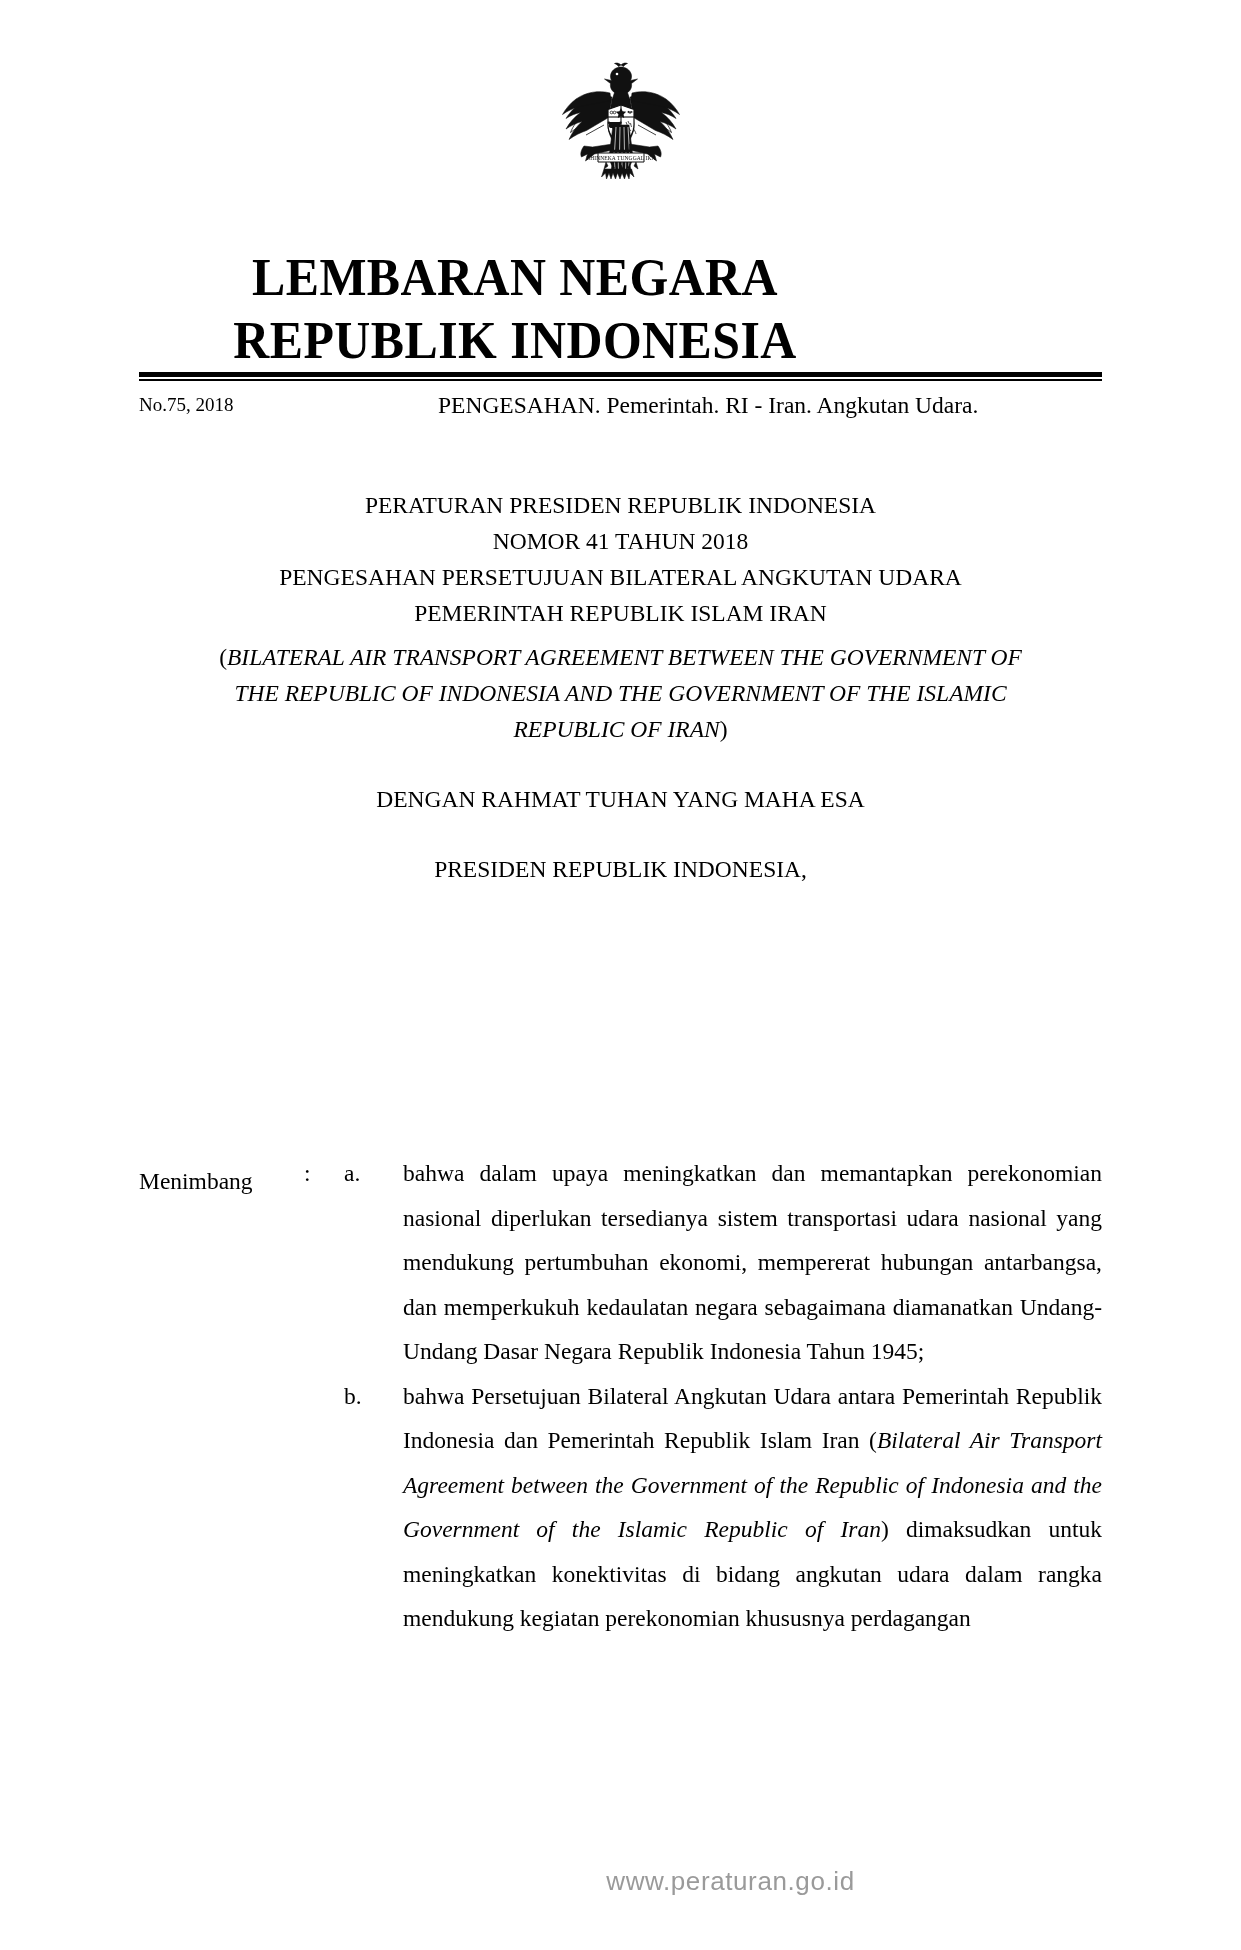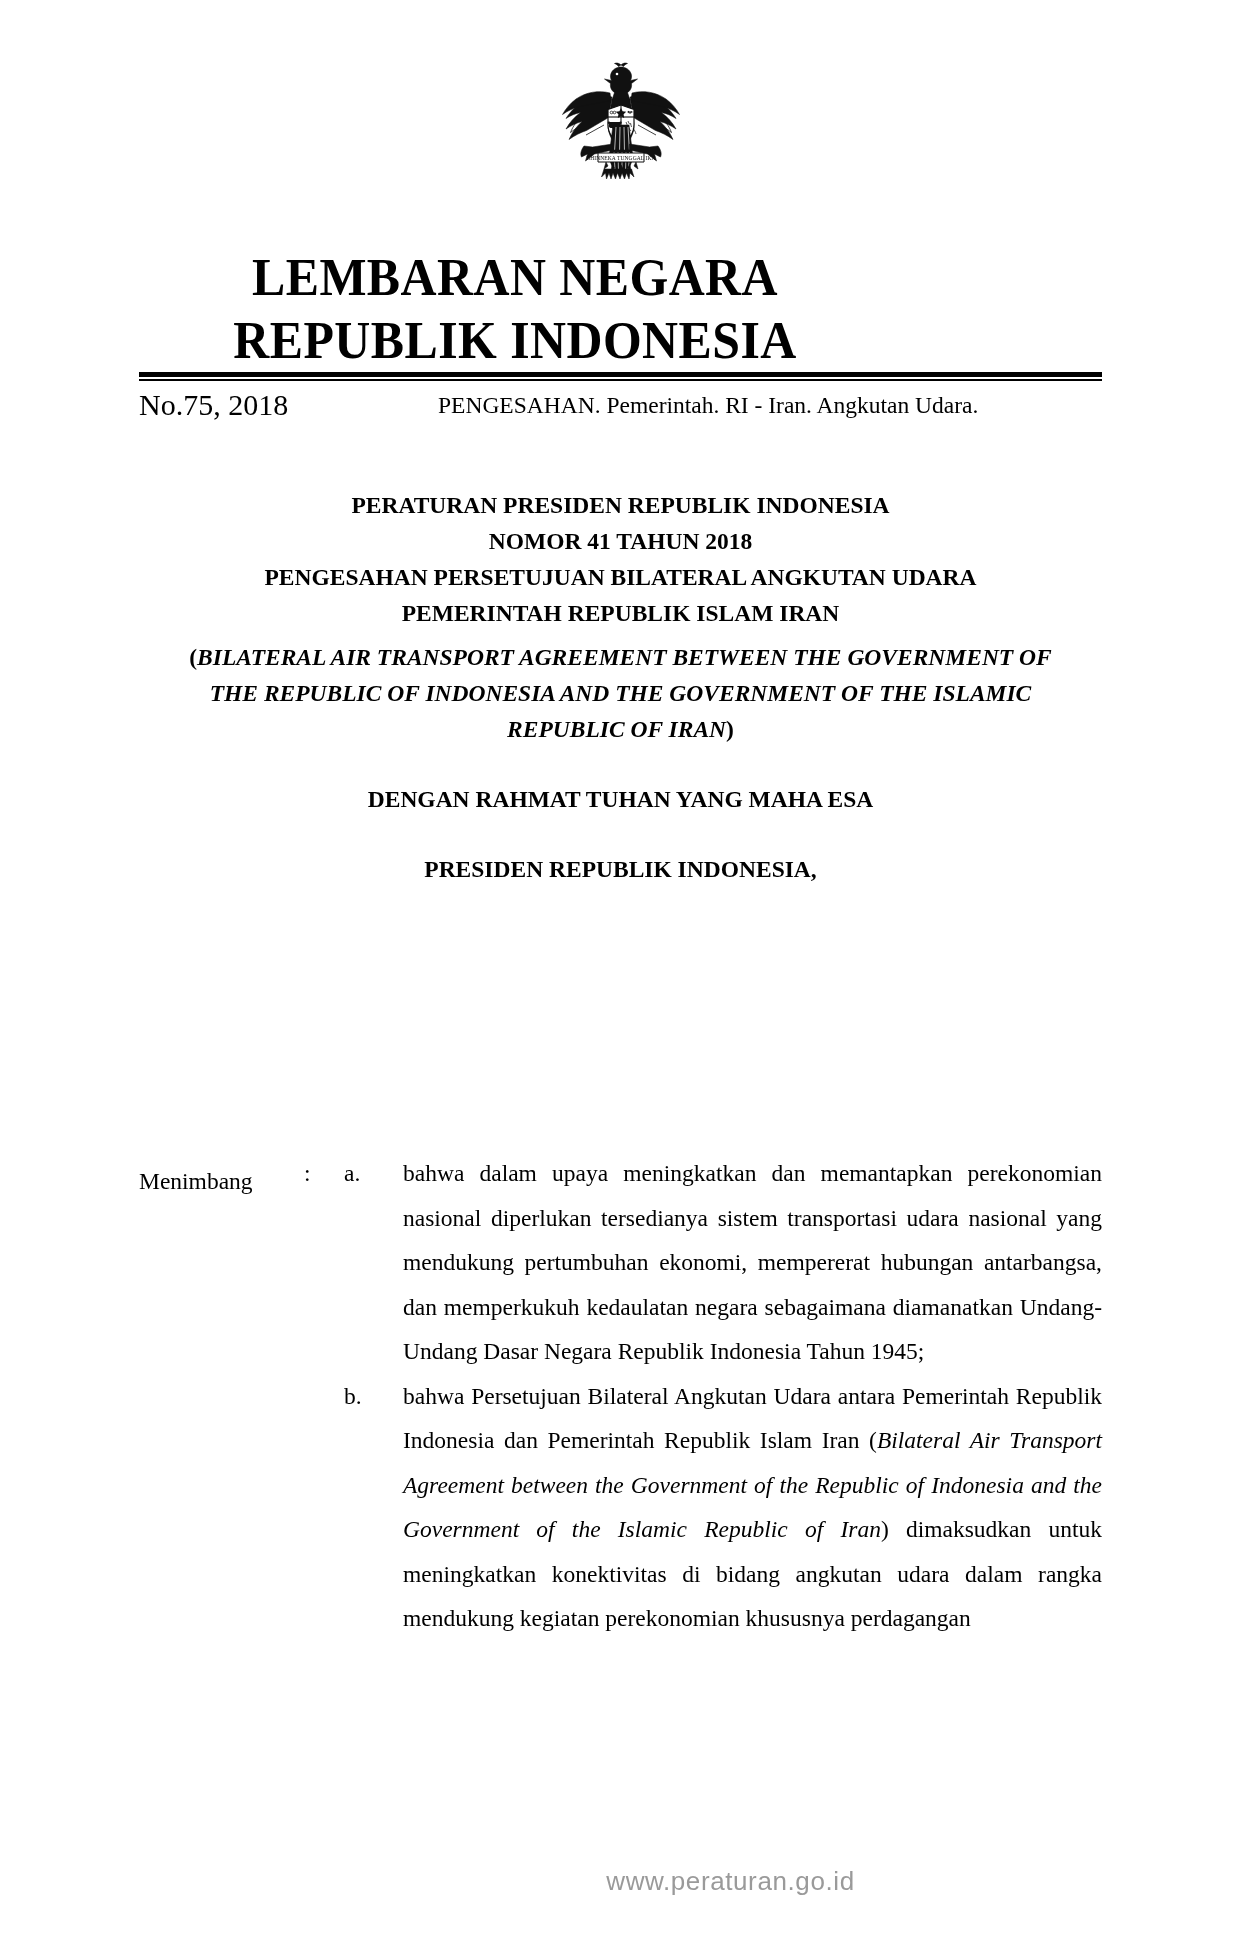--- a/index.html
+++ b/index.html
@@ -76,21 +76,21 @@
   .header-row {
     position: absolute;
     left: 139px;
     top: 387px;
     width: 963px;
   }
   .header-no {
     position: absolute;
     left: 0;
     top: 0;
-    font-size: 30px;
+    font-size: 19px;
     line-height: 36px;
     white-space: nowrap;
   }
   .header-subject {
     position: absolute;
     left: 299px;
     top: 0;
     width: 664px;
     font-size: 23.5px;
     line-height: 36px;
@@ -98,21 +98,20 @@
     text-align-last: left;
   }
 
   
   .title-block {
     position: absolute;
     left: 120px;
     top: 487px;
     width: 1001px;
     text-align: center;
-    font-weight: bold;
   }
   .title-line {
     font-size: 23.5px;
     line-height: 36px;
     white-space: nowrap;
   }
   .title-line.gap-before {
     margin-top: 34px;
   }
   .title-line.eng {

